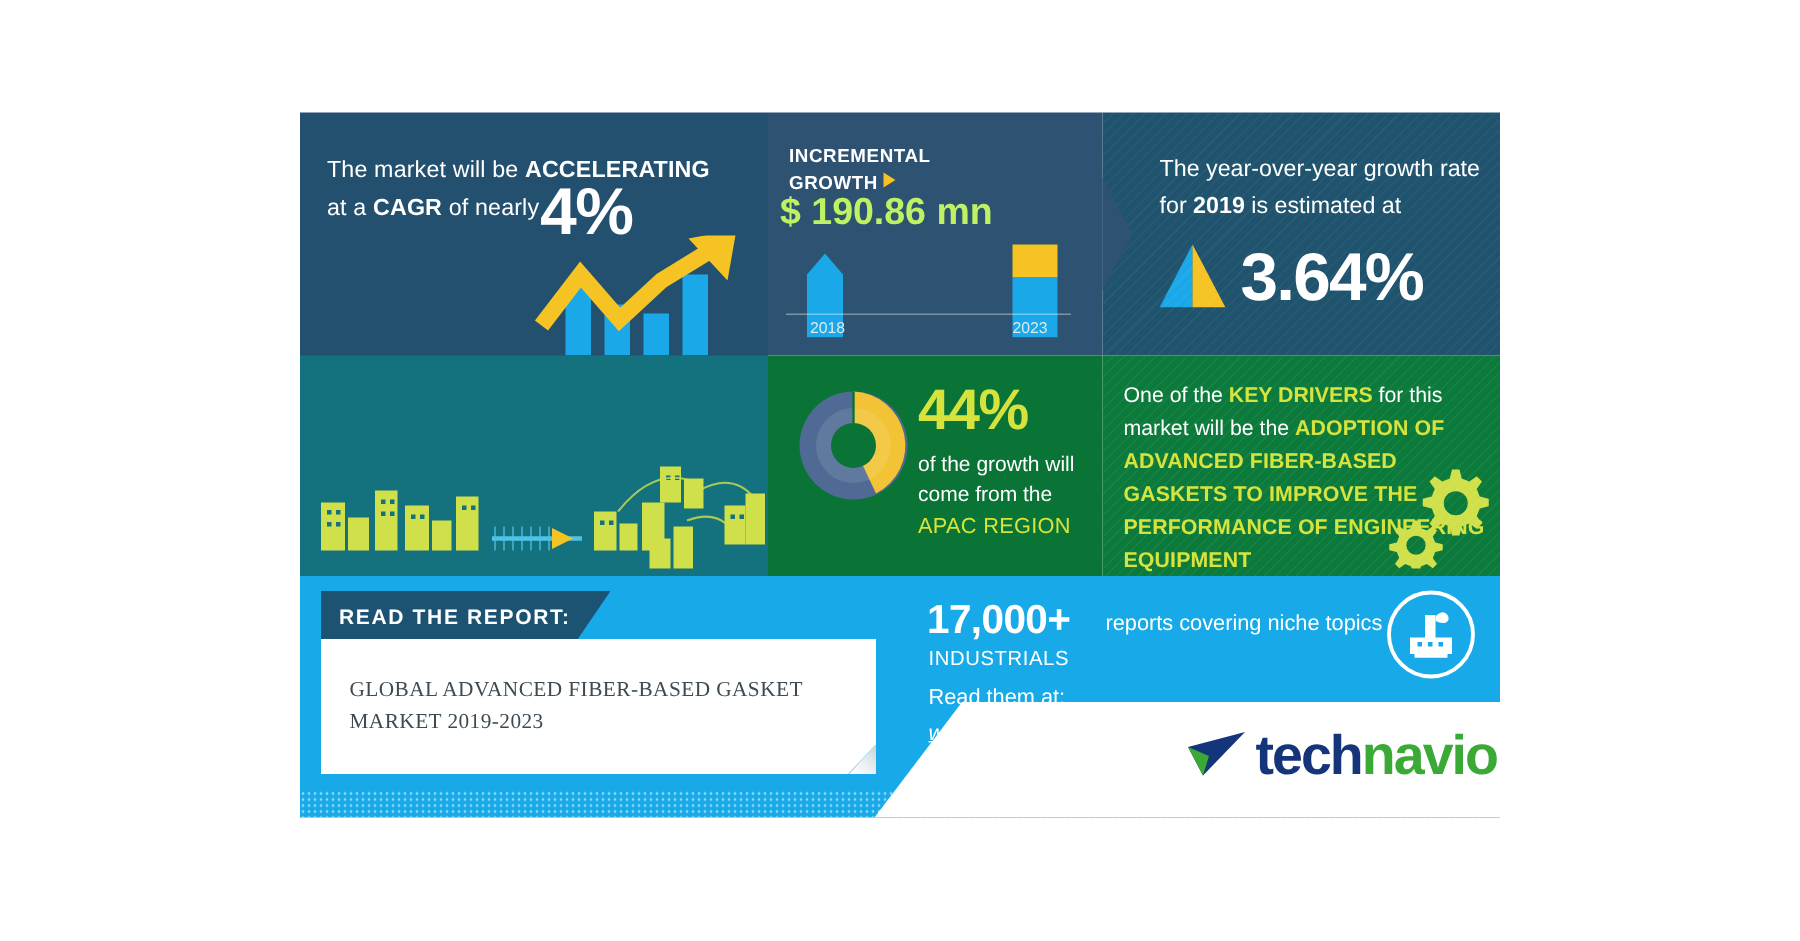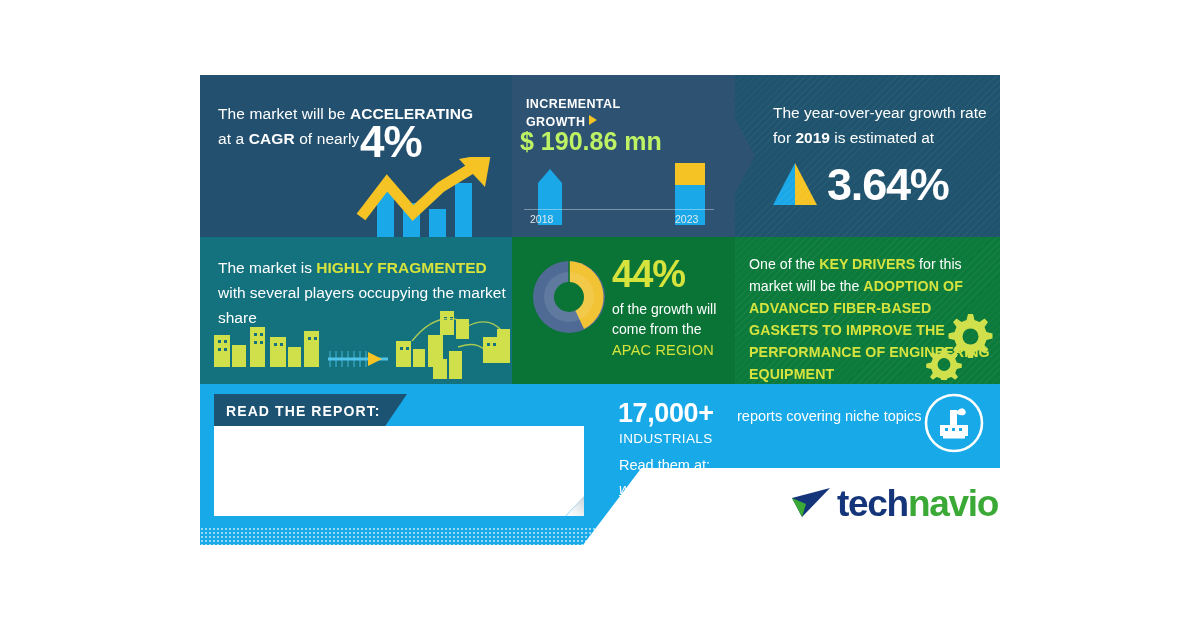--- a/index.html
+++ b/index.html
@@ -73,21 +73,21 @@
   .incr-value {
     position: absolute; left: 8px; top: 52px; width: 200px;
     color: #bef264; font-size: 25px; font-weight: bold; letter-spacing: 0px;
   }
   .incr-chart { position: absolute; left: 8px; top: 88px; width: 208px; height: 62px; }
   .incr-axis {
     position: absolute; left: 12px; top: 134px; width: 190px; height: 1px;
     background: rgba(255,255,255,0.38);
   }
   .incr-lab { position: absolute; color: #dfe8ee; font-size: 10.5px; top: 138px; }
-  .incr-lab-2018 { left: 18px; }
+  .incr-lab-2018 { left: 28px; }
   .incr-lab-2023 { left: 163px; }
 
   .yoy-text {
     position: absolute; left: 38px; top: 26px; width: 215px;
     color: #ffffff; font-size: 15.5px; line-height: 1.6;
   }
   .yoy-text b { font-weight: bold; }
   .yoy-big {
     position: absolute; left: 92px; top: 84px;
     color: #ffffff; font-size: 45px; font-weight: bold; letter-spacing: -1.2px;
@@ -275,23 +275,20 @@
       </div>
       <div class="yoy-big">3.64%</div>
     </div>
 
     <div class="notch"></div>
   </div>
 
   <div class="row-mid">
 
     <div class="panel-frag">
-      <div class="frag-text">
-        <span>The market is </span><span class="frag-hl">HIGHLY FRAGMENTED</span><span> with several players occupying the market share</span>
-      </div>
 
       <div class="frag-graphic">
         <svg width="312" height="74" viewBox="0 0 312 74">
           <g fill="#cfe04a">
 
             <rect x="14" y="28" width="16" height="32"></rect>
             <rect x="32" y="38" width="14" height="22"></rect>
             <rect x="50" y="20" width="15" height="40"></rect>
             <rect x="70" y="30" width="16" height="30"></rect>
             <rect x="88" y="40" width="13" height="20"></rect>
@@ -387,20 +384,21 @@
   </div>
 
   <div class="row-bot">
     <div class="bot-dots"></div>
 
     <div class="read-tab"></div>
     <div class="read-tab-label">READ THE REPORT:</div>
 
     <div class="report-card"></div>
     <div class="report-fold"></div>
+    <div class="report-title">GLOBAL ADVANCED FIBER-BASED GASKET MARKET 2019-2023</div>
 
     <div class="stat-count">17,000+</div>
     <div class="stat-caption">reports covering niche topics</div>
     <div class="stat-sector">INDUSTRIALS</div>
     <div class="stat-readat">Read them at:</div>
     <div class="stat-url">www.technavio.com</div>
 
     <div class="factory-badge">
       <svg width="62" height="62" viewBox="0 0 62 62">
         <circle cx="31" cy="31" r="28" fill="none" stroke="#ffffff" stroke-width="2.6"></circle>

